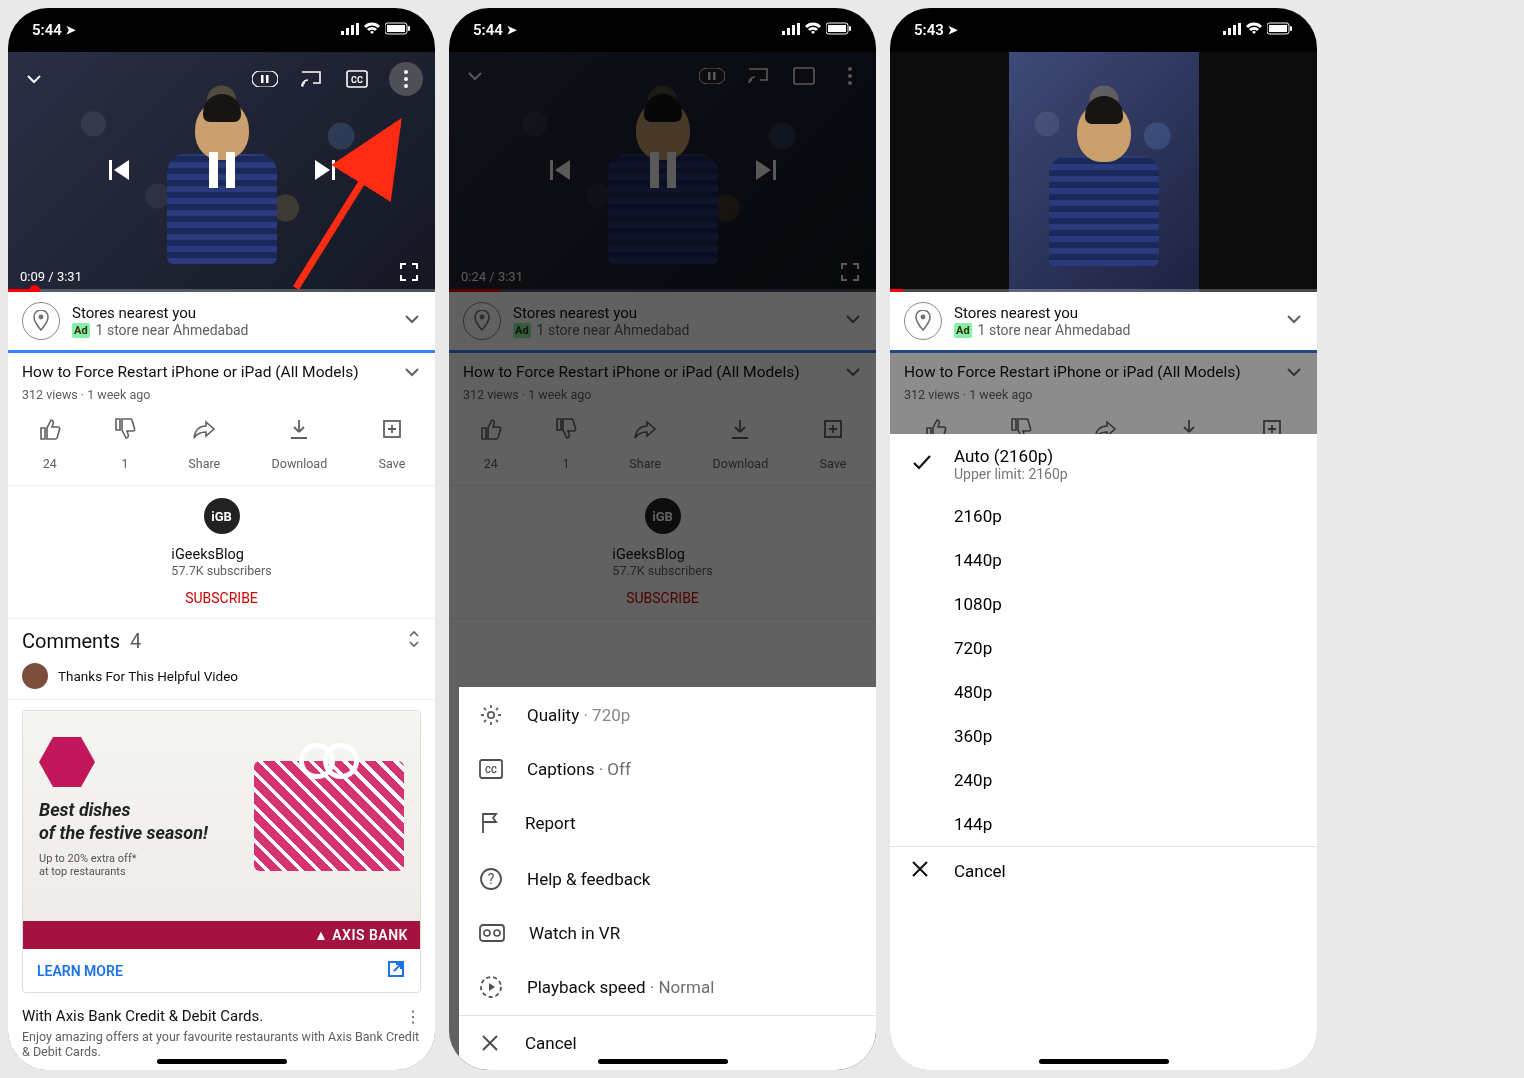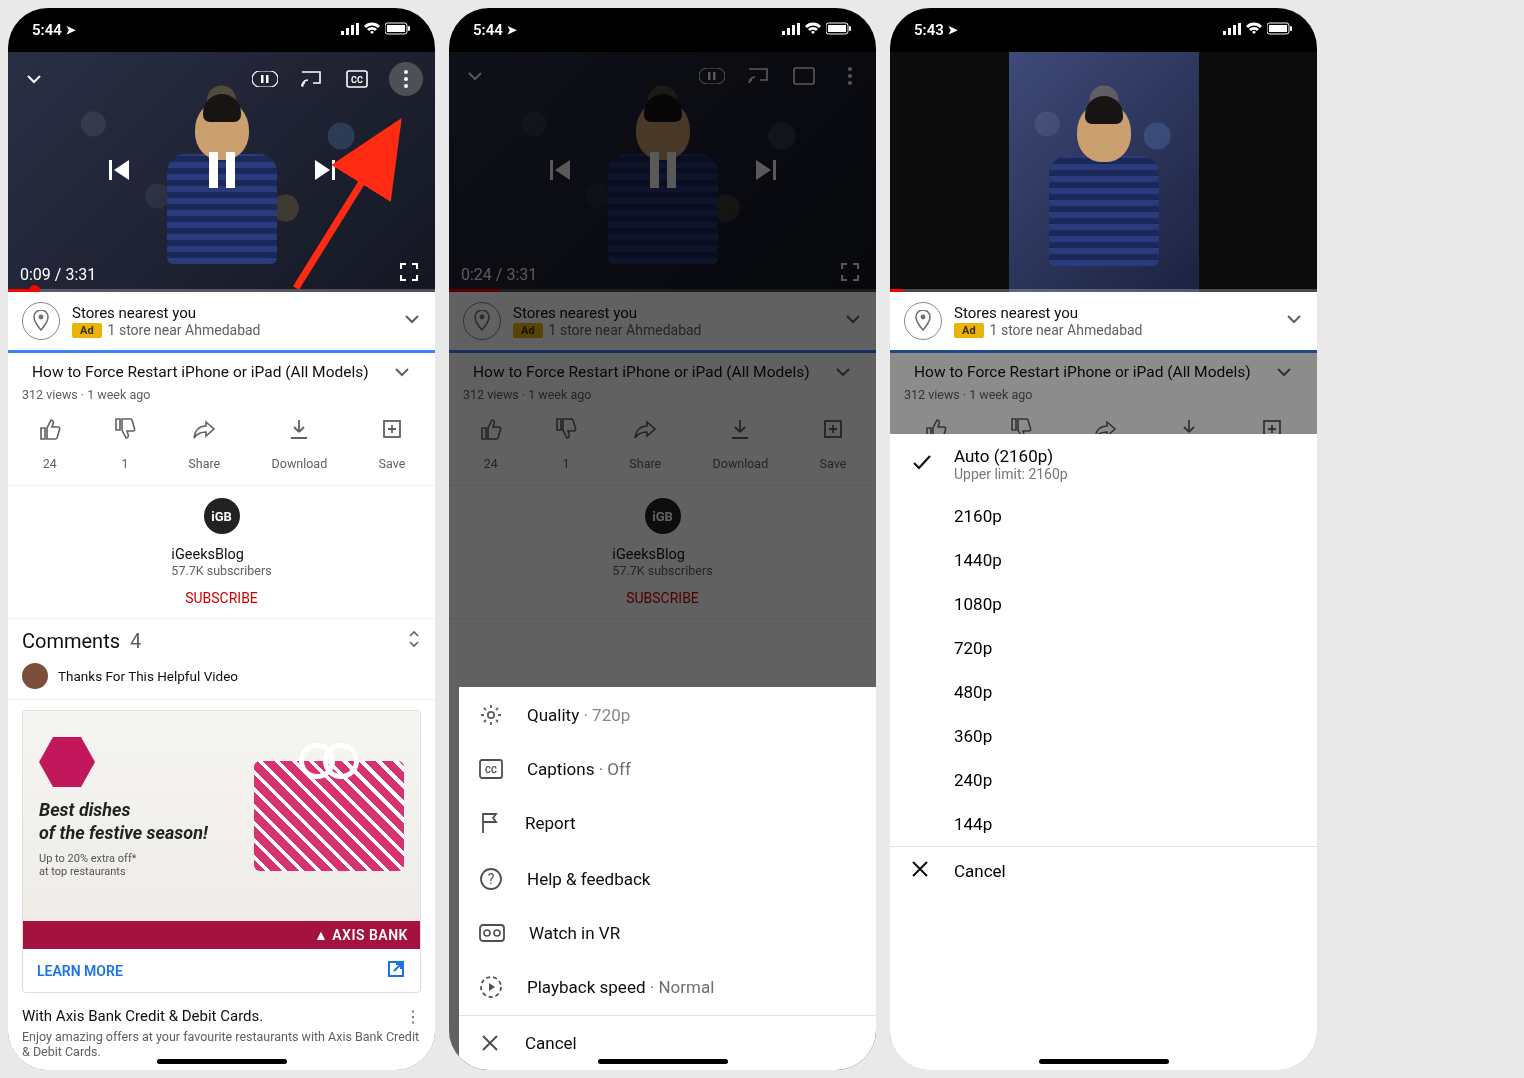--- a/index.html
+++ b/index.html
@@ -21,35 +21,35 @@
   }
   .person { width:110px; height:170px; position:relative; margin-top:26px; }
   .head { width:54px; height:60px; background:#caa06f; border-radius:50% 50% 45% 45%; margin:0 auto; position:relative; }
   .hair { position:absolute; top:-6px; left:8px; right:8px; height:28px; background:#181414; border-radius:22px 22px 8px 8px; }
   .torso { width:110px; height:110px; background:repeating-linear-gradient(0deg,#2b3a7a 0 6px,#1b285a 6px 12px),repeating-linear-gradient(90deg,rgba(0,0,0,.15) 0 6px,transparent 6px 12px); border-radius:18px 18px 6px 6px; margin-top:-6px; }
   .vcontrols { position:absolute; inset:0; display:flex; align-items:center; justify-content:center; gap:70px; color:#fff; }
   .topctrl { position:absolute; top:10px; left:0; right:0; display:flex; justify-content:space-between; padding:0 12px; }
   .topctrl .left, .topctrl .right { display:flex; gap:18px; align-items:center; }
   .iconbtn { width:28px; height:28px; display:flex; align-items:center; justify-content:center; color:#fff; }
   .morecirc { width:34px; height:34px; border-radius:50%; background:rgba(120,120,120,.55); display:flex; align-items:center; justify-content:center; }
-  .timebar { position:absolute; bottom:8px; left:12px; color:#fff; font-size:16px; }
+  .timebar { position:absolute; bottom:8px; left:12px; color:#fff; font-size:13px; }
   .fsbtn { position:absolute; bottom:6px; right:12px; }
   .progress { position:absolute; bottom:0; left:0; right:0; height:3px; background:rgba(255,255,255,.25); }
   .progress .fill { height:100%; background:#ff0000; width:5%; }
   .progress .dot { position:absolute; top:-4px; left:5%; width:11px; height:11px; background:#ff0000; border-radius:50%; }
   .dim { filter: brightness(.35); }
   .contentarea { position:absolute; top:240px; left:0; right:0; bottom:0; background:#fff; overflow:hidden; color:#0f0f0f;}
   .adrow { display:flex; align-items:center; padding:10px 14px; gap:12px; border-bottom:3px solid #3b82f6; }
   .pin { width:38px; height:38px; border:1.5px solid #888; border-radius:50%; display:flex; align-items:center; justify-content:center; color:#606060; }
   .adcol { flex:1; }
   .adtitle { font-size:15px; color:#0f0f0f; }
   .adline2 { display:flex; gap:6px; align-items:center; font-size:14px; color:#606060; }
-  .adbadge { background:#eab308; color:#3a2f00; font-size:11px; font-weight:700; padding:1px 8px; border-radius:2px; }
+  .adbadge { background:#86efac; color:#3a2f00; font-size:11px; font-weight:700; padding:1px 2px; border-radius:2px; }
   .chev { color:#606060; }
-  .titlerow { padding:10px 24px 2px; display:flex; justify-content:space-between; }
+  .titlerow { padding:10px 14px 2px; display:flex; justify-content:space-between; }
   .vtitle { font-size:15.5px; color:#0f0f0f; }
   .meta { padding:0 14px 10px; font-size:12.5px; color:#606060; }
   .actions { display:flex; justify-content:space-around; padding:6px 4px 14px; border-bottom:1px solid #eee; }
   .act { display:flex; flex-direction:column; align-items:center; gap:16px; font-size:12.5px; color:#606060; }
   .act svg { color:#606060; }
   .chrow { display:flex; align-items:center; padding:12px 14px; gap:12px; border-bottom:1px solid #eee;flex-direction:column; }
   .avatar { width:36px; height:36px; border-radius:50%; background:#222; color:#fff; display:flex; align-items:center; justify-content:center; font-size:13px; font-weight:700; }
   .chname { font-size:14.5px; }
   .chsubs { font-size:12.5px; color:#606060; }
   .subscribe { color:#cc0000; font-weight:400; font-size:14px; }

